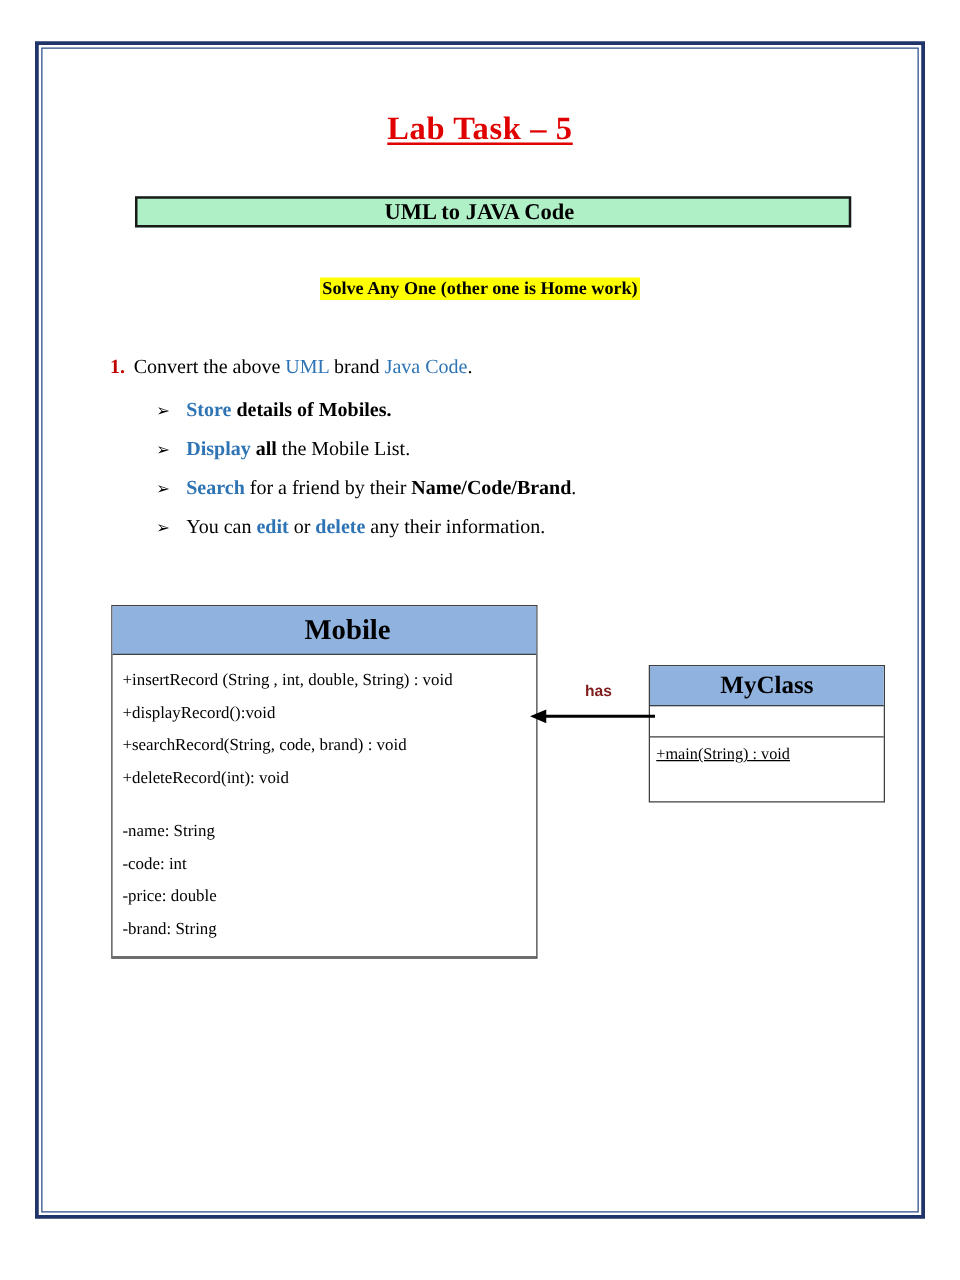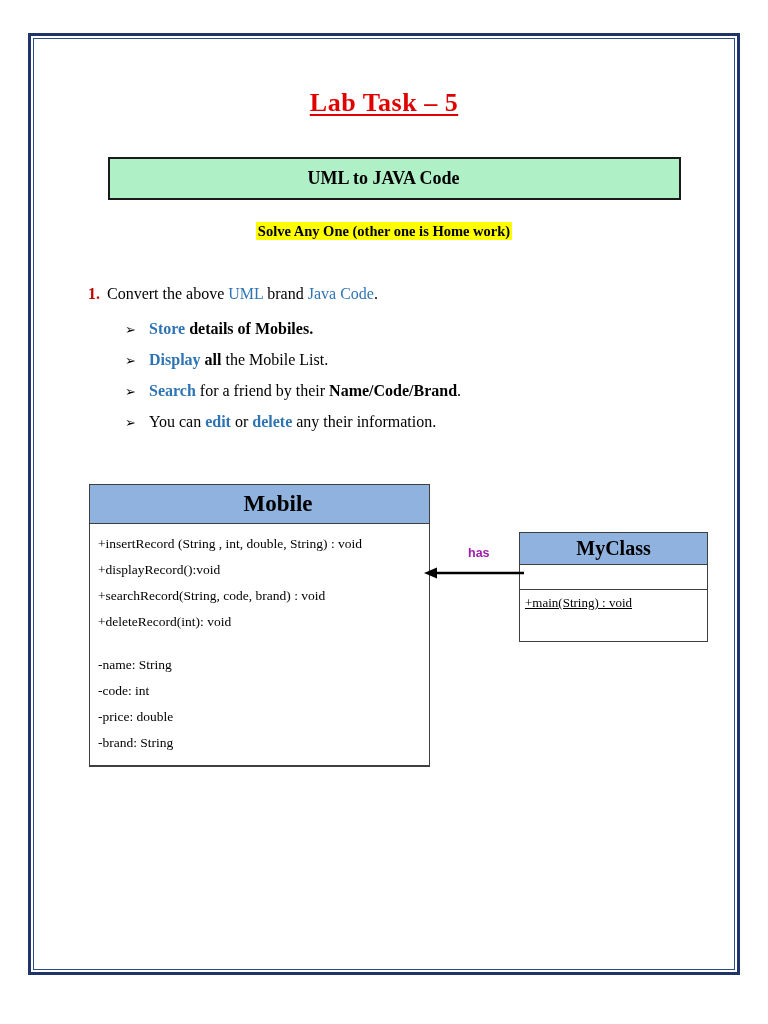--- a/index.html
+++ b/index.html
@@ -59,21 +59,21 @@
     text-underline-offset: 3px;
     letter-spacing: 0.5px;
   }
 
   
   #banner {
     position: absolute;
     left: 108px;
     top: 157px;
     width: 573px;
-    height: 43px;
+    height: 25px;
     background: #AFF0C7;
     border: 2px solid #1A1A1A;
     box-sizing: border-box;
     display: flex;
     align-items: center;
     justify-content: center;
   }
   #banner-text {
     font-size: 18px;
     font-weight: bold;
@@ -225,21 +225,21 @@
     width: 100px;
     height: 46px;
   }
   #assoc-label {
     position: absolute;
     left: 44px;
     top: 0px;
     font-size: 12.5px;
     font-weight: bold;
     font-family: "Liberation Sans", sans-serif;
-    color: #a21caf;
+    color: #7f1d1d;
   }
   #assoc-svg {
     position: absolute;
     left: 0;
     top: 18px;
   }
 </style>
 </head>
 <body>
 

